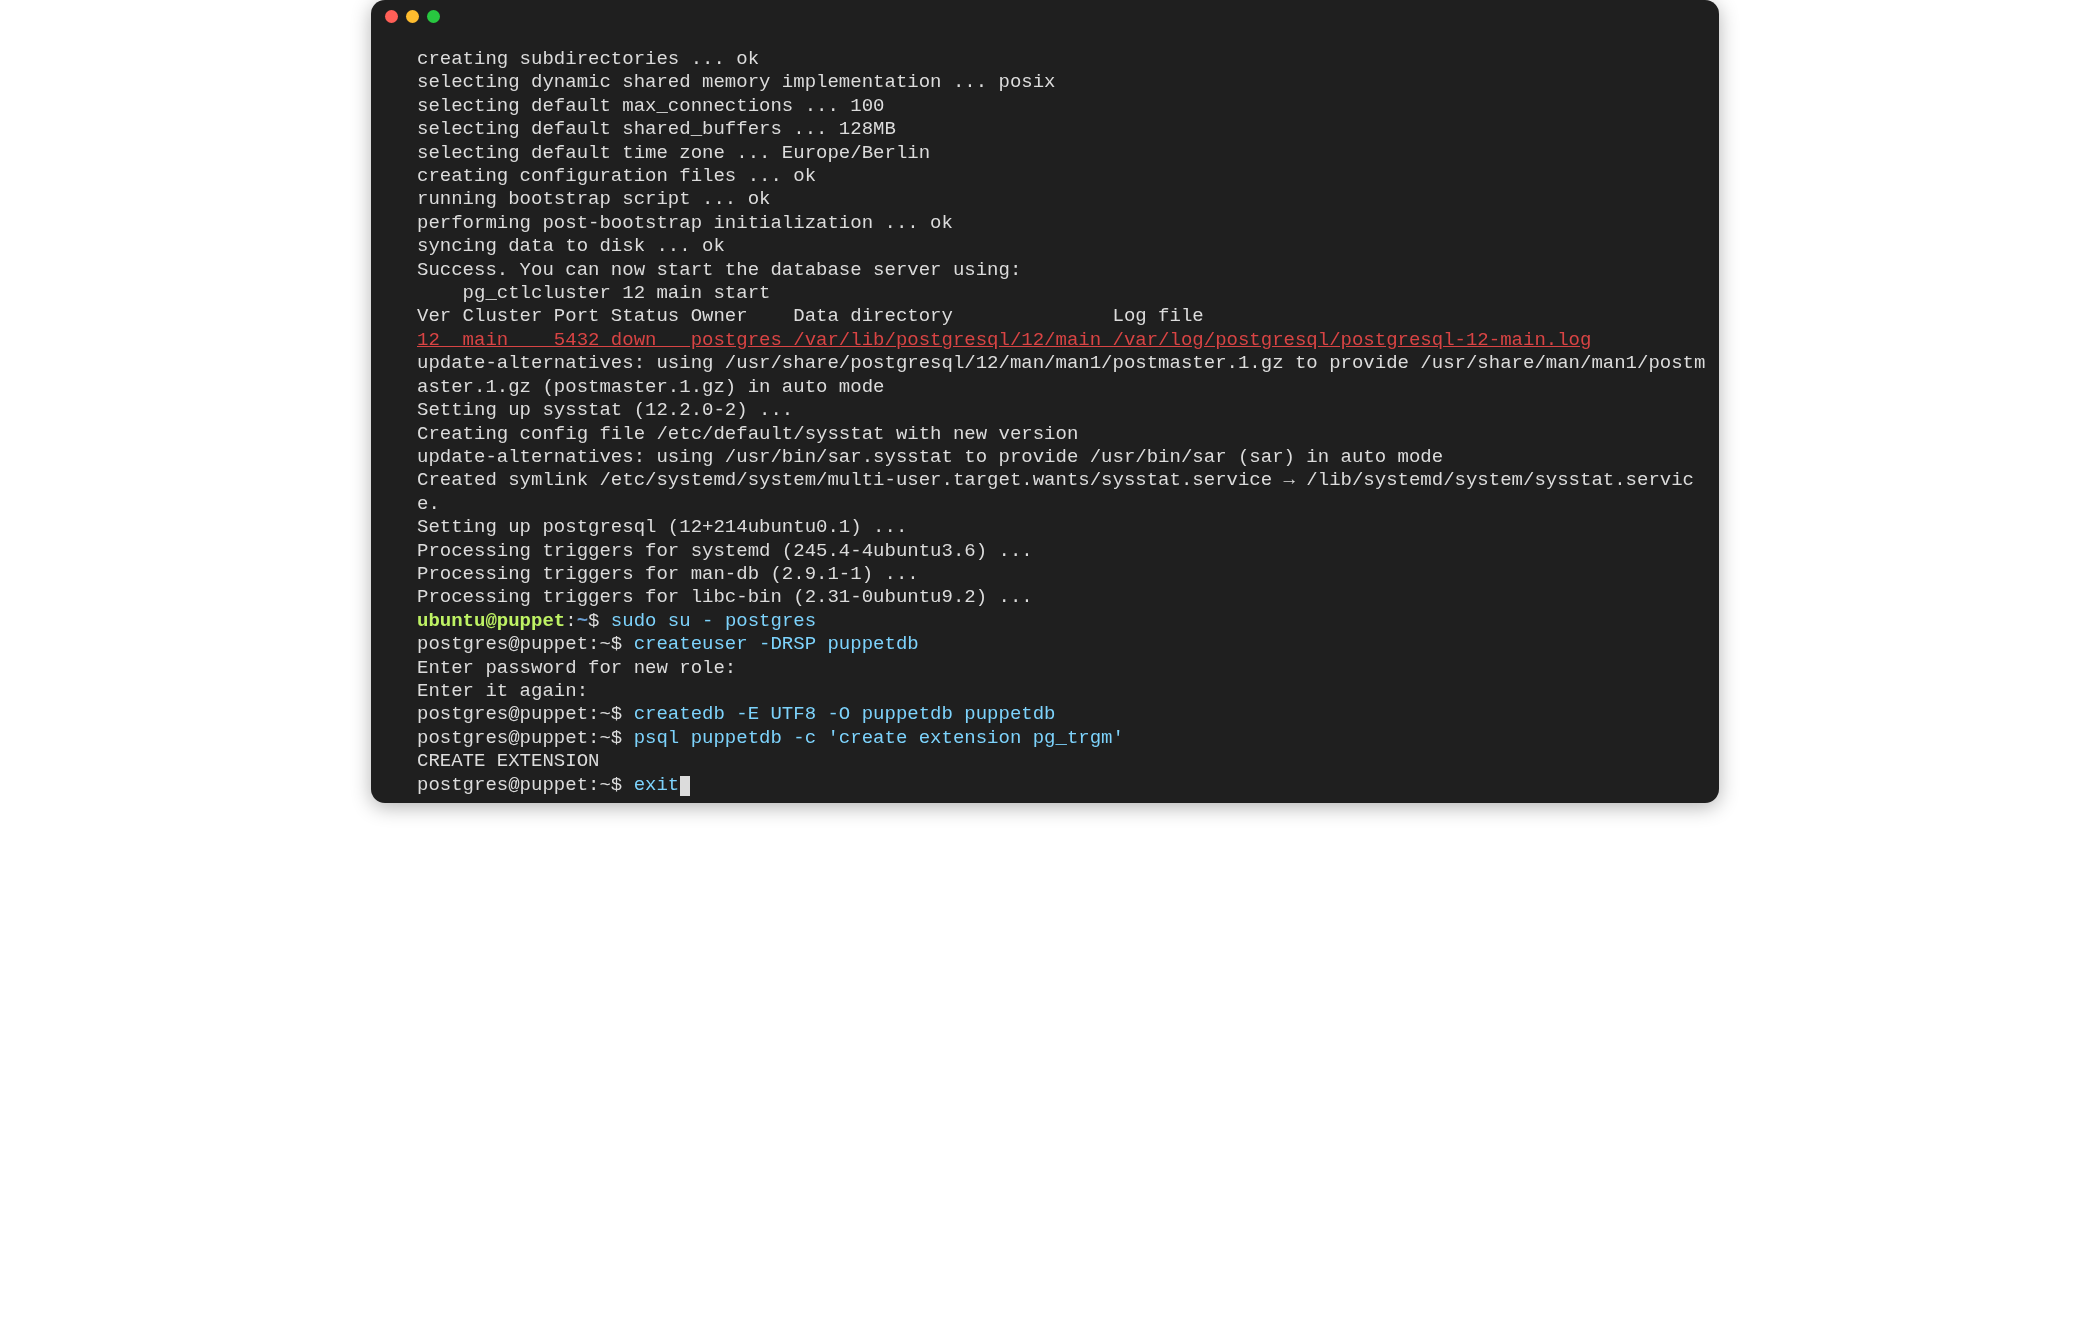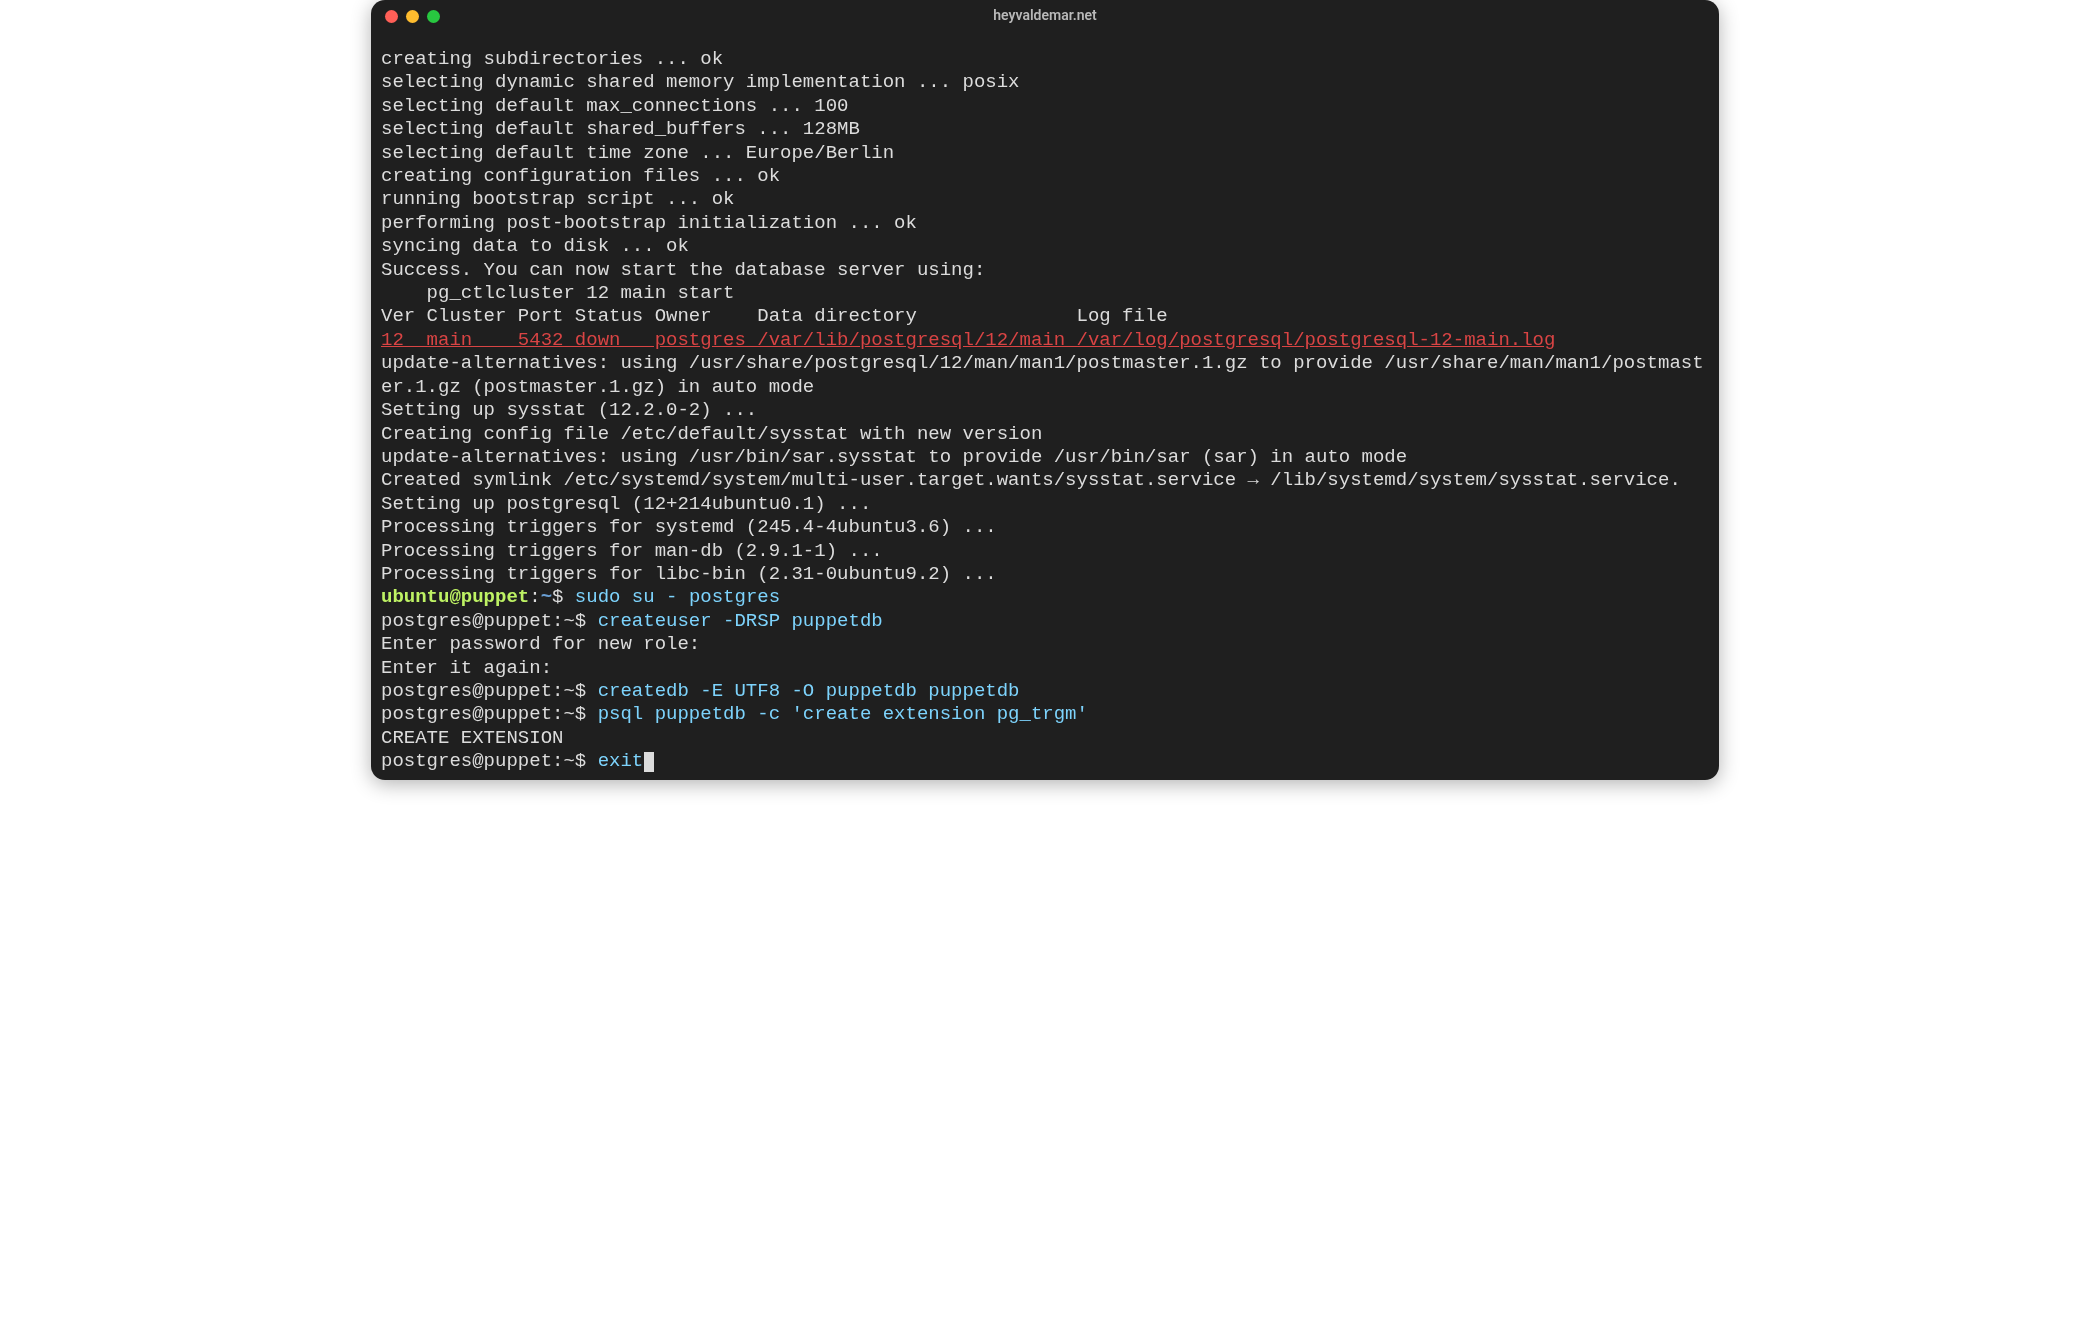--- a/index.html
+++ b/index.html
@@ -48,21 +48,21 @@
     font-size: 14px;
     font-weight: 600;
     color: #b9b9b9;
     pointer-events: none;
   }
   .terminal {
     padding: 16px 10px 6px 10px;
     white-space: pre;
     letter-spacing: 0px;
   }
-  .line { white-space: pre-wrap; word-break: break-all; }
+  .line { white-space: pre-wrap; word-break: break-all; margin-left: 36px; }
   .red    { color: #d94444; text-decoration: underline; }
   .yellow { color: #7dd3fc; }
   .green  { color: #bef264; font-weight: 600; }
   .blue   { color: #6a9fd4; font-weight: 600; }
   .white  { color: #dcdcdc; }
   .cursor {
     display: inline-block;
     width: 10px;
     height: 20px;
     background: #dcdcdc;
@@ -73,16 +73,15 @@
 </head>
 <body>
 
 <div class="window">
   <div class="titlebar">
     <div class="traffic-lights">
       <div class="traffic-light tl-close"></div>
       <div class="traffic-light tl-min"></div>
       <div class="traffic-light tl-max"></div>
     </div>
-    <div class="title">heyvaldemar.net</div>
   </div>
   <div class="terminal" id="terminal"><div class="line"><span class="white">creating subdirectories ... ok</span></div><div class="line"><span class="white">selecting dynamic shared memory implementation ... posix</span></div><div class="line"><span class="white">selecting default max_connections ... 100</span></div><div class="line"><span class="white">selecting default shared_buffers ... 128MB</span></div><div class="line"><span class="white">selecting default time zone ... Europe/Berlin</span></div><div class="line"><span class="white">creating configuration files ... ok</span></div><div class="line"><span class="white">running bootstrap script ... ok</span></div><div class="line"><span class="white">performing post-bootstrap initialization ... ok</span></div><div class="line"><span class="white">syncing data to disk ... ok</span></div><div class="line"><span class="white"></span></div><div class="line"><span class="white">Success. You can now start the database server using:</span></div><div class="line"><span class="white"></span></div><div class="line"><span class="white">    pg_ctlcluster 12 main start</span></div><div class="line"><span class="white"></span></div><div class="line"><span class="white">Ver Cluster Port Status Owner    Data directory              Log file</span></div><div class="line"><span class="red">12  main    5432 down   postgres /var/lib/postgresql/12/main /var/log/postgresql/postgresql-12-main.log</span></div><div class="line"><span class="white">update-alternatives: using /usr/share/postgresql/12/man/man1/postmaster.1.gz to provide /usr/share/man/man1/postmaster.1.gz (postmaster.1.gz) in auto mode</span></div><div class="line"><span class="white">Setting up sysstat (12.2.0-2) ...</span></div><div class="line"><span class="white"></span></div><div class="line"><span class="white">Creating config file /etc/default/sysstat with new version</span></div><div class="line"><span class="white">update-alternatives: using /usr/bin/sar.sysstat to provide /usr/bin/sar (sar) in auto mode</span></div><div class="line"><span class="white">Created symlink /etc/systemd/system/multi-user.target.wants/sysstat.service → /lib/systemd/system/sysstat.service.</span></div><div class="line"><span class="white">Setting up postgresql (12+214ubuntu0.1) ...</span></div><div class="line"><span class="white">Processing triggers for systemd (245.4-4ubuntu3.6) ...</span></div><div class="line"><span class="white">Processing triggers for man-db (2.9.1-1) ...</span></div><div class="line"><span class="white">Processing triggers for libc-bin (2.31-0ubuntu9.2) ...</span></div><div class="line"><span class="green">ubuntu@puppet</span><span class="white">:</span><span class="blue">~</span><span class="white">$ </span><span class="yellow">sudo su - postgres</span></div><div class="line"><span class="white">postgres@puppet:~$ </span><span class="yellow">createuser -DRSP puppetdb</span></div><div class="line"><span class="white">Enter password for new role:</span></div><div class="line"><span class="white">Enter it again:</span></div><div class="line"><span class="white">postgres@puppet:~$ </span><span class="yellow">createdb -E UTF8 -O puppetdb puppetdb</span></div><div class="line"><span class="white">postgres@puppet:~$ </span><span class="yellow">psql puppetdb -c 'create extension pg_trgm'</span></div><div class="line"><span class="white">CREATE EXTENSION</span></div><div class="line"><span class="white">postgres@puppet:~$ </span><span class="yellow">exit</span><span class="cursor"></span></div></div>
 </div>
 
 </body></html>

